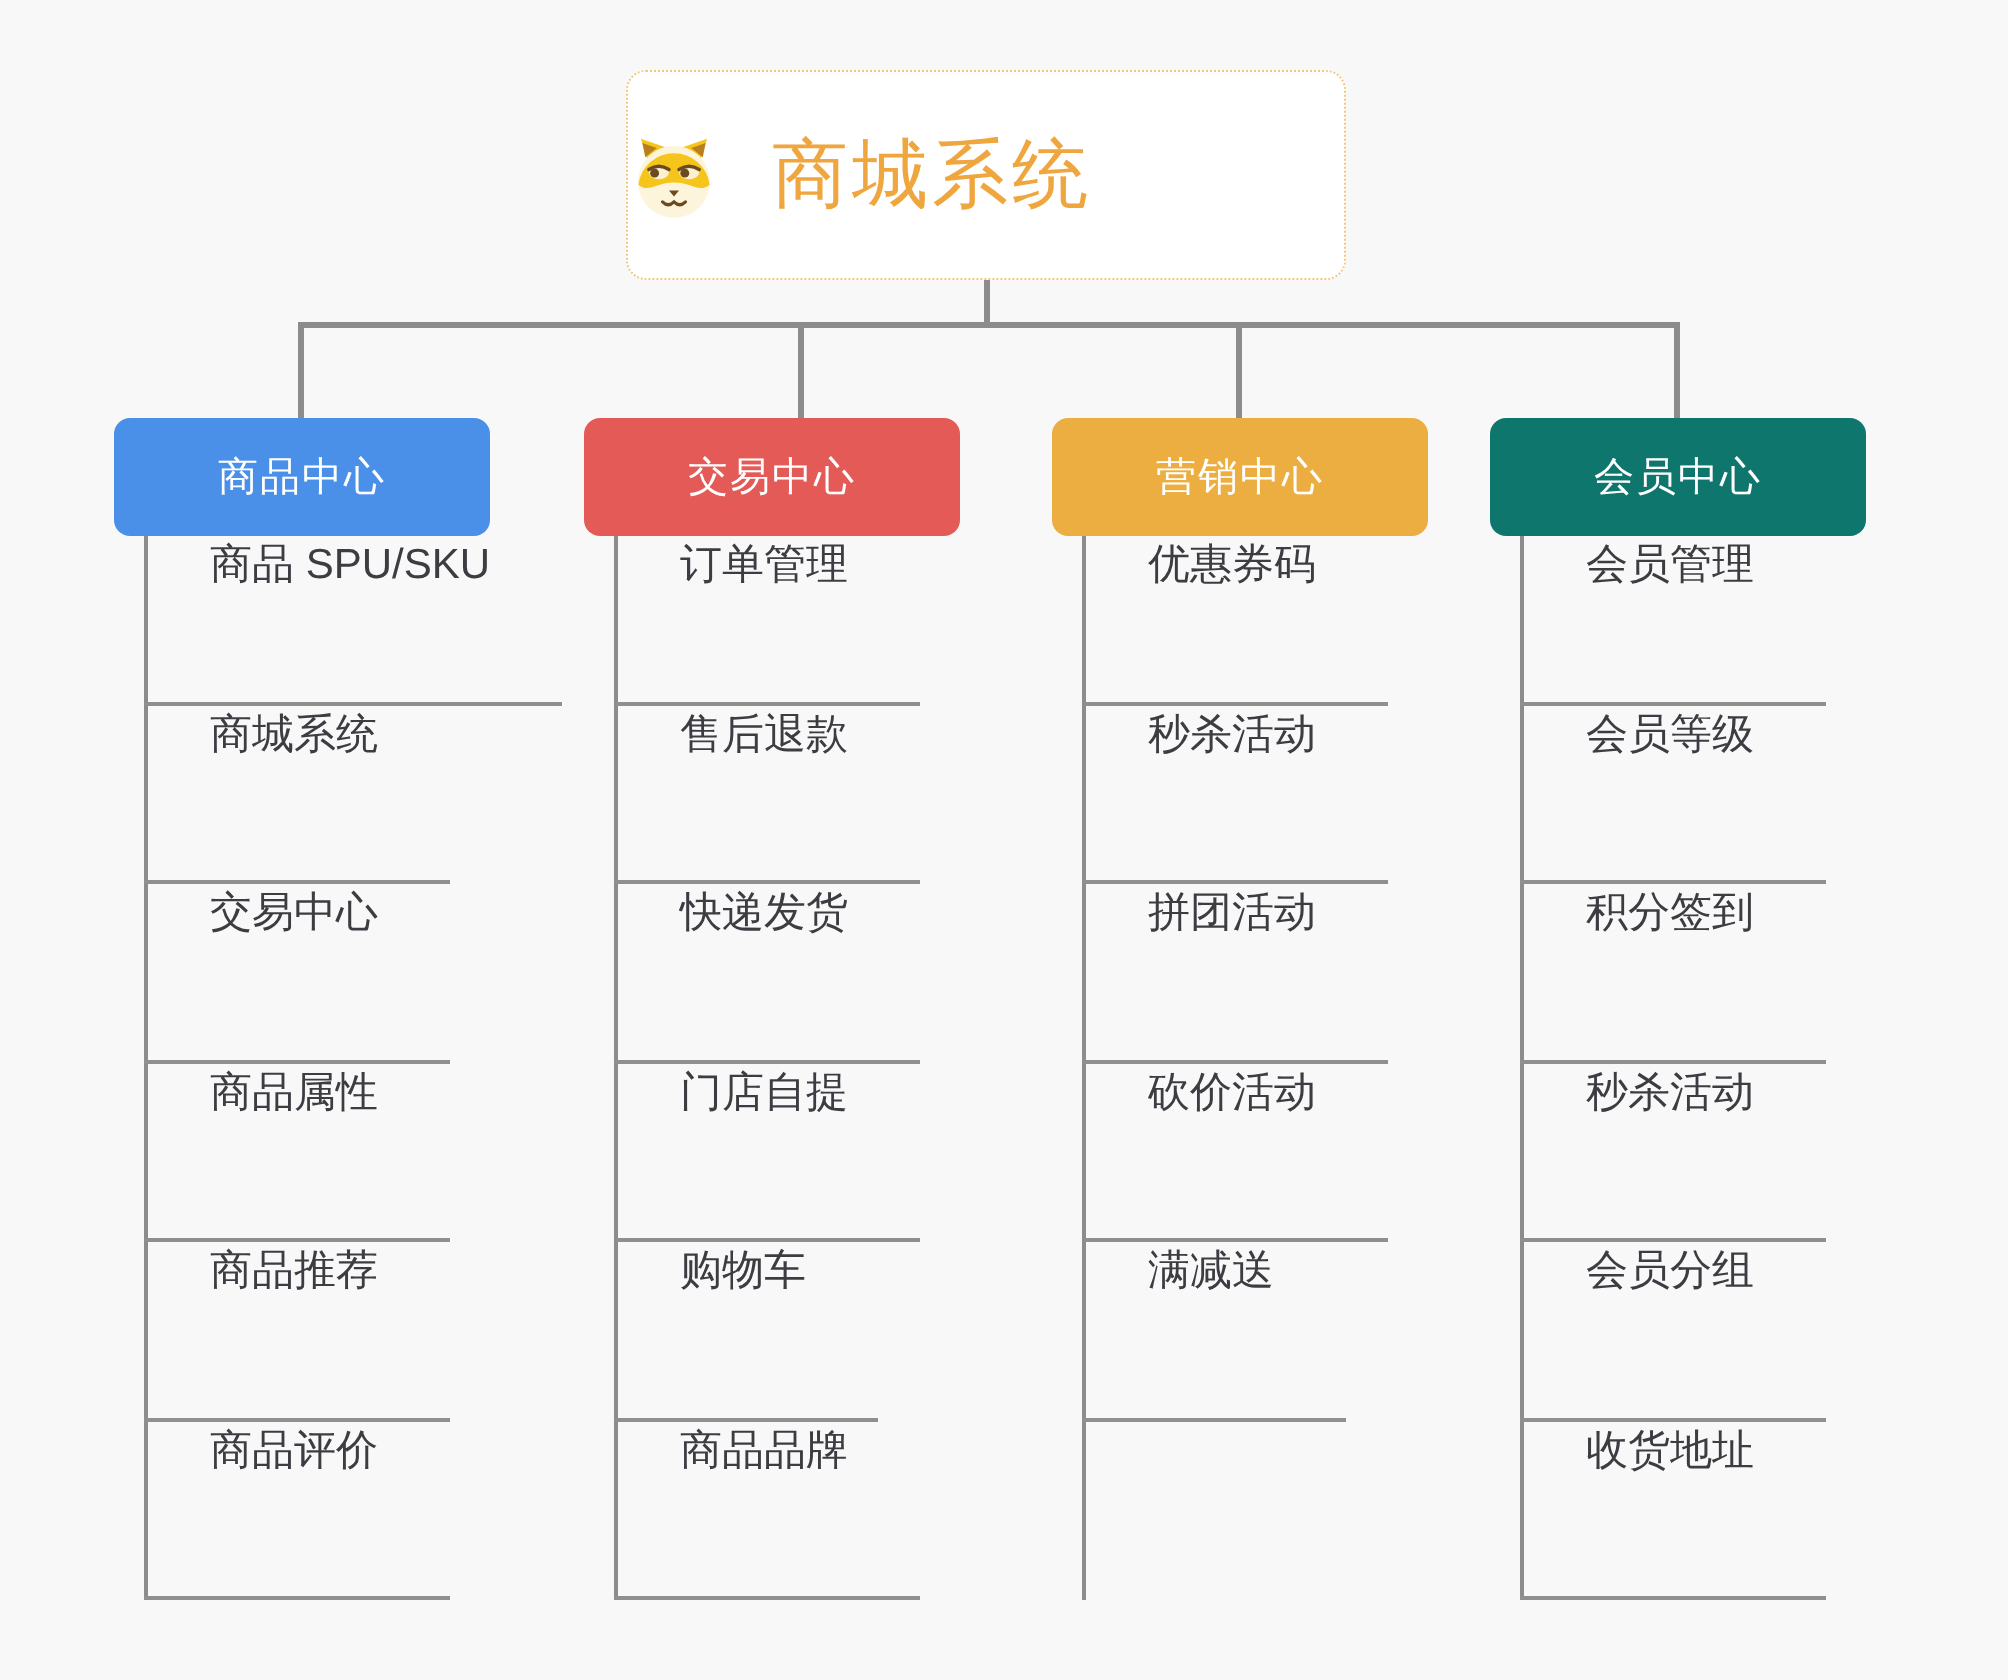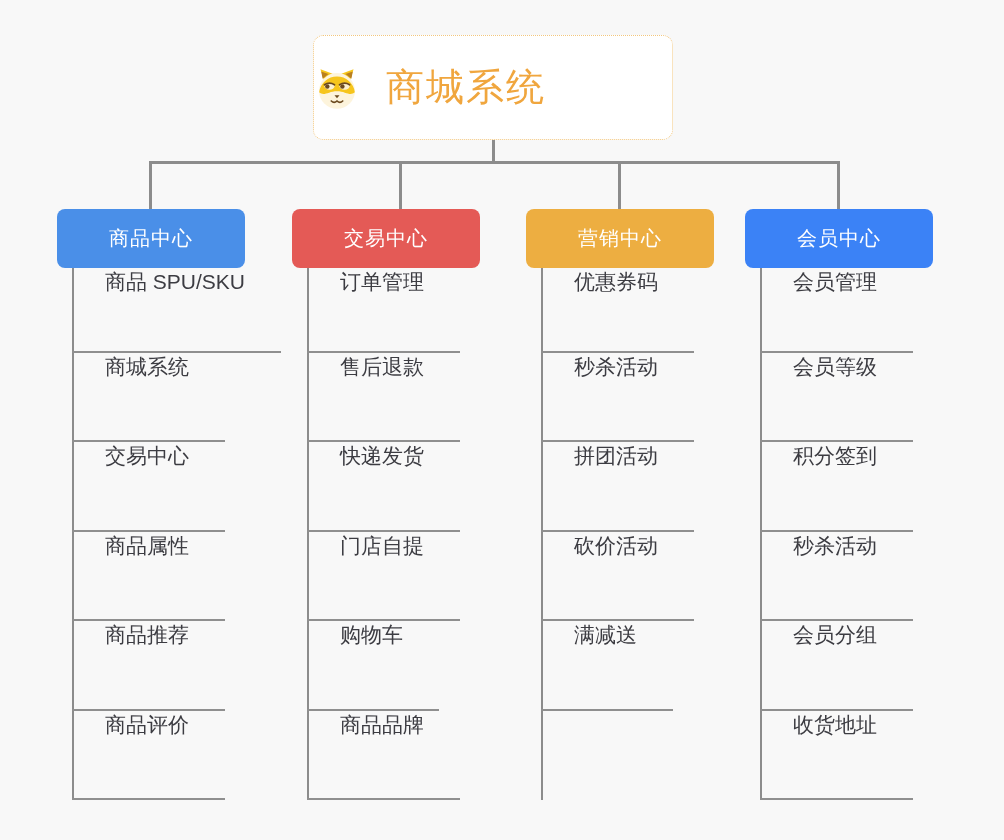--- a/index.html
+++ b/index.html
@@ -196,21 +196,21 @@
       <div class="leaf">
           <span class="leaf-label">砍价活动</span>
         </div>
       <div class="leaf">
           <span class="leaf-label">满减送</span>
         </div>
     </div>
   </div>
 
   <div class="column col-4">
-    <div class="branch-box" style="background: #3b82f6;">会员中心</div>
+    <div class="branch-box" style="background: #0f766e;">会员中心</div>
     <div class="trunk"></div>
     <div class="leaves">
       <div class="leaf first">
           <span class="leaf-label">会员管理</span>
         </div>
       <div class="leaf">
           <span class="leaf-label">会员等级</span>
         </div>
       <div class="leaf">
           <span class="leaf-label">积分签到</span>

